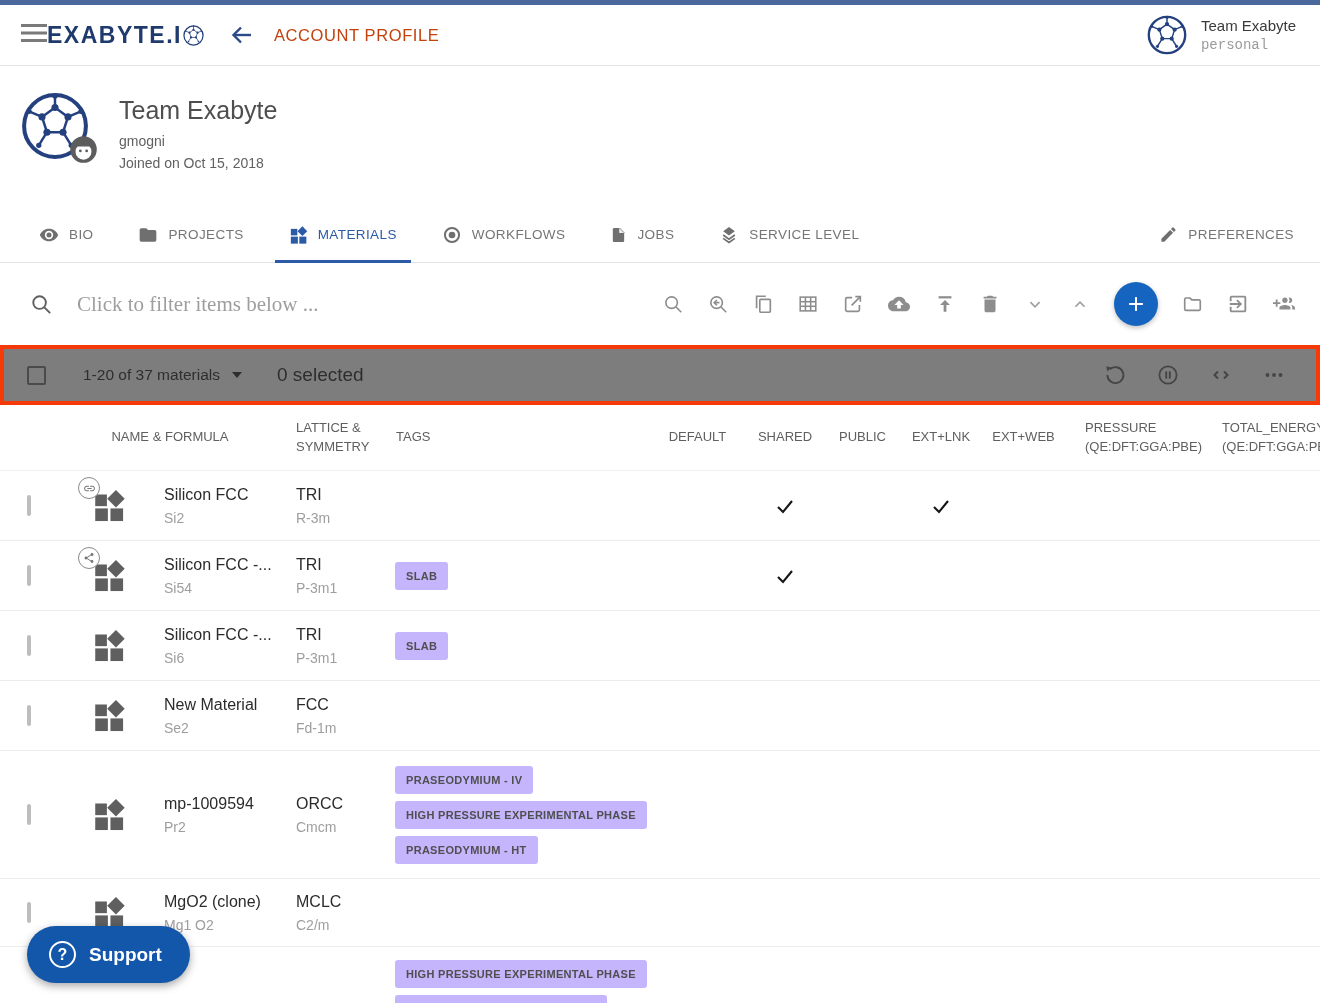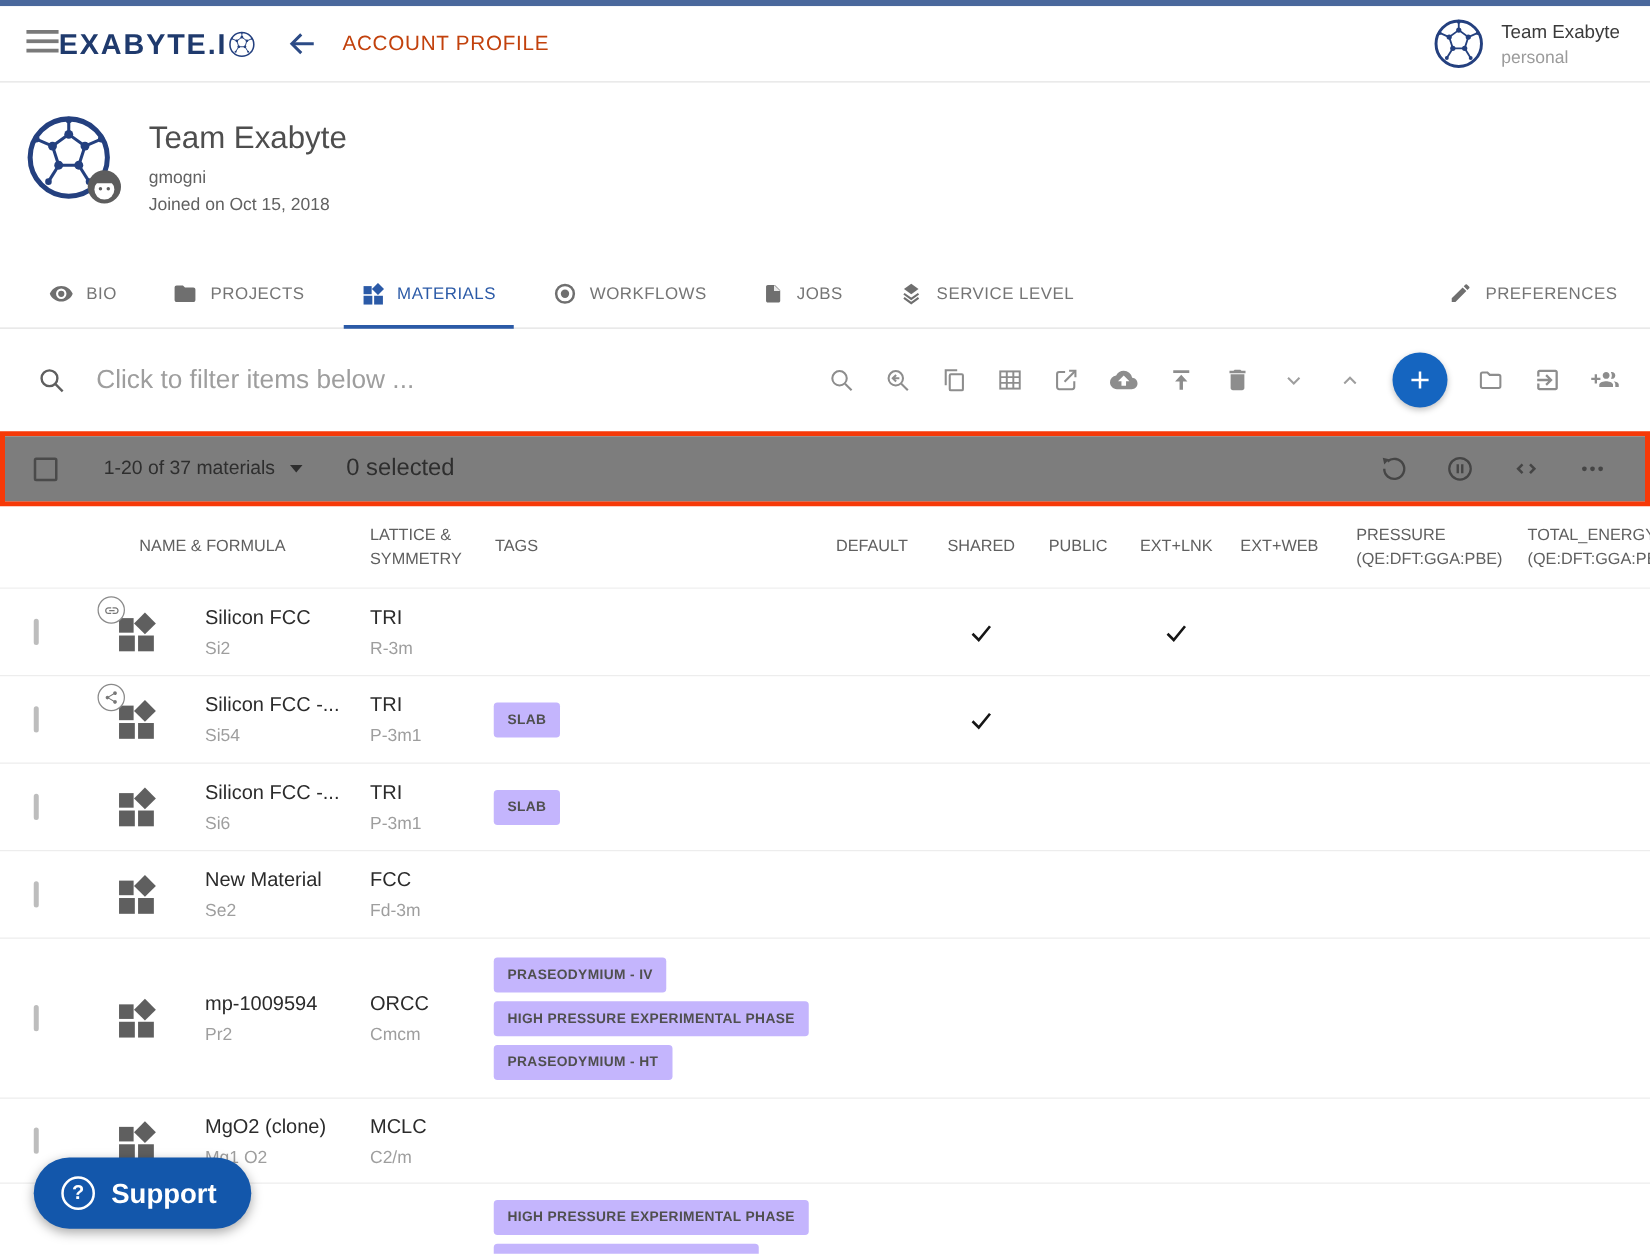--- a/index.html
+++ b/index.html
@@ -13,21 +13,21 @@
     border-bottom:1px solid #e4e4e4; background:#fff; }
   .hamburger { width:26px; cursor:pointer; }
   .logo { display:flex; align-items:center; color:#1f3a6d;
     font-size:23px; font-weight:bold; letter-spacing:1.5px; }
   .logo svg { margin-left:1px; }
   .back-arrow { margin-left:26px; cursor:pointer; display:flex; }
   .page-title { margin-left:20px; font-size:16.5px; color:#c2410c; letter-spacing:.6px; }
   .user-block { margin-left:auto; display:flex; align-items:center; gap:14px; }
   .user-meta { display:flex; flex-direction:column; }
   .user-name { font-size:15px; color:#3a3a3a; }
-  .user-role { font-size:14px; color:#9b9b9b; margin-top:3px; }
+  .user-role { font-size:14px; color:#9b9b9b; margin-top:3px;font-family:Liberation Mono, monospace; }
 
   
   .profile { height:141px; display:flex; padding:26px 0 0 21px; }
   .pavatar { position:relative; width:68px; height:68px; }
   .face-badge { position:absolute; right:-9px; bottom:-4px; width:29px; height:29px; }
   .pmeta { margin-left:30px; padding-top:4px; }
   .pname { font-size:25px; color:#4e4e4e; }
   .pline { font-size:14px; color:#616161; margin-top:8px; }
   .pline2 { font-size:14px; color:#616161; margin-top:6px; }
 
@@ -38,21 +38,21 @@
     margin-right:45px; font-size:13.5px; color:#757575; letter-spacing:.4px; cursor:pointer; }
   .tab svg { flex:none; }
   .tab.active { color:#2b5aa7; }
   .tab.active::after { content:""; position:absolute; left:-14px; right:-14px; bottom:-1px;
     height:3px; background:#2b5aa7; }
   .tab-pref { margin-left:auto; margin-right:0; }
 
   
   .filterbar { height:82px; display:flex; align-items:center; padding:0 24px 0 30px; }
   .filter-input { border:none; outline:none; margin-left:24px; width:350px;
-    font-size:21px; color:#737373; font-family:Liberation Sans, sans-serif; }
+    font-size:21px; color:#737373; font-family:Liberation Serif, serif; }
   .filter-input::placeholder { color:#9e9e9e; }
   .actions { margin-left:auto; display:flex; align-items:center; gap:23px; }
   .aicon { display:flex; cursor:pointer; }
   .fab { width:44px; height:44px; border-radius:50%; background:#1565c0; flex:none;
     display:flex; align-items:center; justify-content:center; cursor:pointer;
     box-shadow:0 2px 5px rgba(0,0,0,.25); }
 
   
   .selectbar { border:4px solid #f63908; }
   .selectbar-inner { height:52px; background:#7d7d7d; display:flex; align-items:center;
@@ -94,21 +94,21 @@
   .tag-partial { width:212px; height:26px; }
   .cell-check { display:flex; justify-content:center; }
   .rlast .cell-tags { padding-top:13px; }
 
   
   .support { position:absolute; left:27px; bottom:20px; z-index:10; height:57px;
     background:#1357ab; border-radius:30px; display:flex; align-items:center;
     padding:0 28px 0 22px; gap:13px; cursor:pointer; box-shadow:0 3px 9px rgba(0,0,0,.35); }
   .qmark { width:27px; height:27px; border:2.5px solid #fff; border-radius:50%; color:#fff;
     font-size:16px; font-weight:bold; display:flex; align-items:center; justify-content:center; }
-  .support-label { color:#fff; font-size:22px; font-weight:bold;text-align:center; }
+  .support-label { color:#fff; font-size:19px; font-weight:bold;text-align:center; }
 </style>
 </head>
 <body>
 
 <svg width="0" height="0" style="position:absolute">
   <defs>
     <g id="mat-icon">
       <rect x="2" y="3.2" width="7.2" height="7.2"></rect>
       <polygon points="14.8,0.4 20.2,5.8 14.8,11.2 9.4,5.8"></polygon>
       <rect x="2" y="11.8" width="7.8" height="7.8"></rect>
@@ -530,21 +530,21 @@
         <span class="mat-wrap"><svg width="34" height="33" viewBox="0 0 21 20">
             <use href="#mat-icon" fill="#5f5f5f"></use>
           </svg></span>
       </div>
     <div class="cell-name">
         <div class="name">New Material</div>
         <div class="sub">Se2</div>
       </div>
     <div class="cell-name">
         <div class="name">FCC</div>
-        <div class="sub">Fd-3m</div>
+        <div class="sub">Fd-1m</div>
       </div>
     <div class="cell-tags"></div>
     <div class="cell-check"></div>
       <div class="cell-check"></div>
       <div class="cell-check"></div>
       <div class="cell-check"></div>
       <div class="cell-check"></div>
       <div></div>
       <div></div>
   </div>

